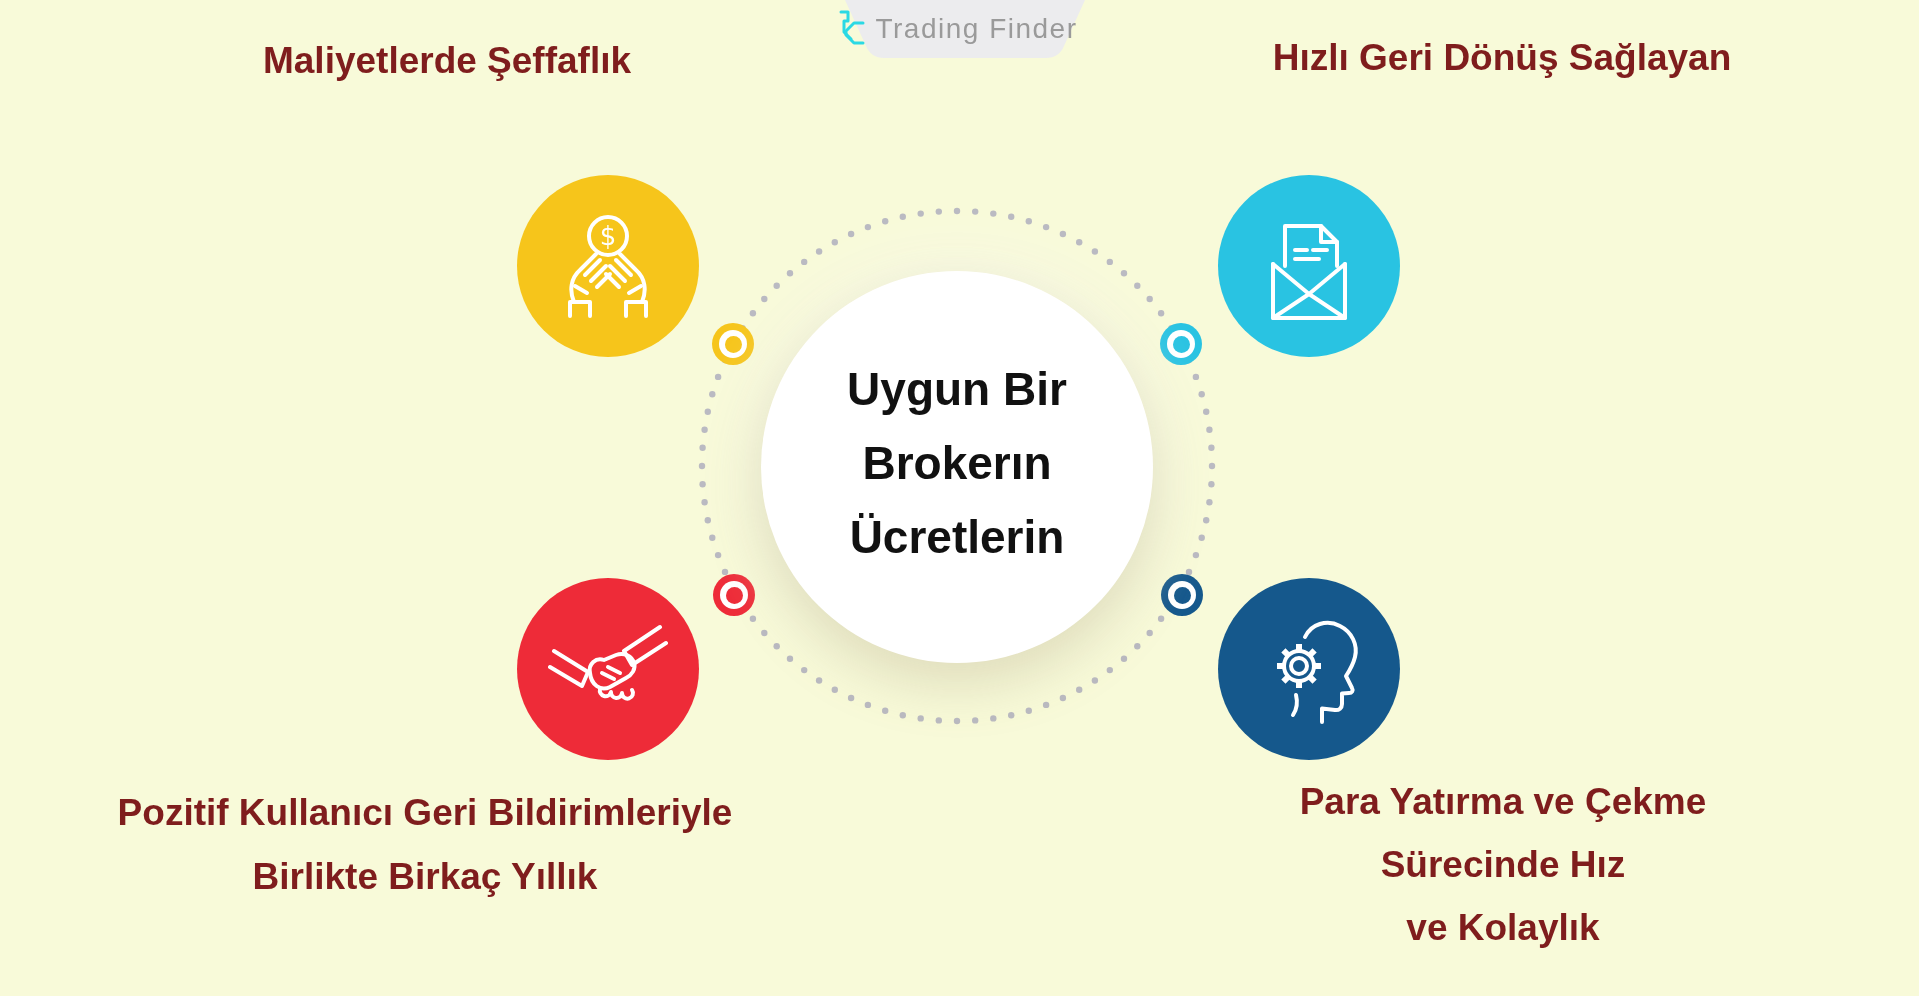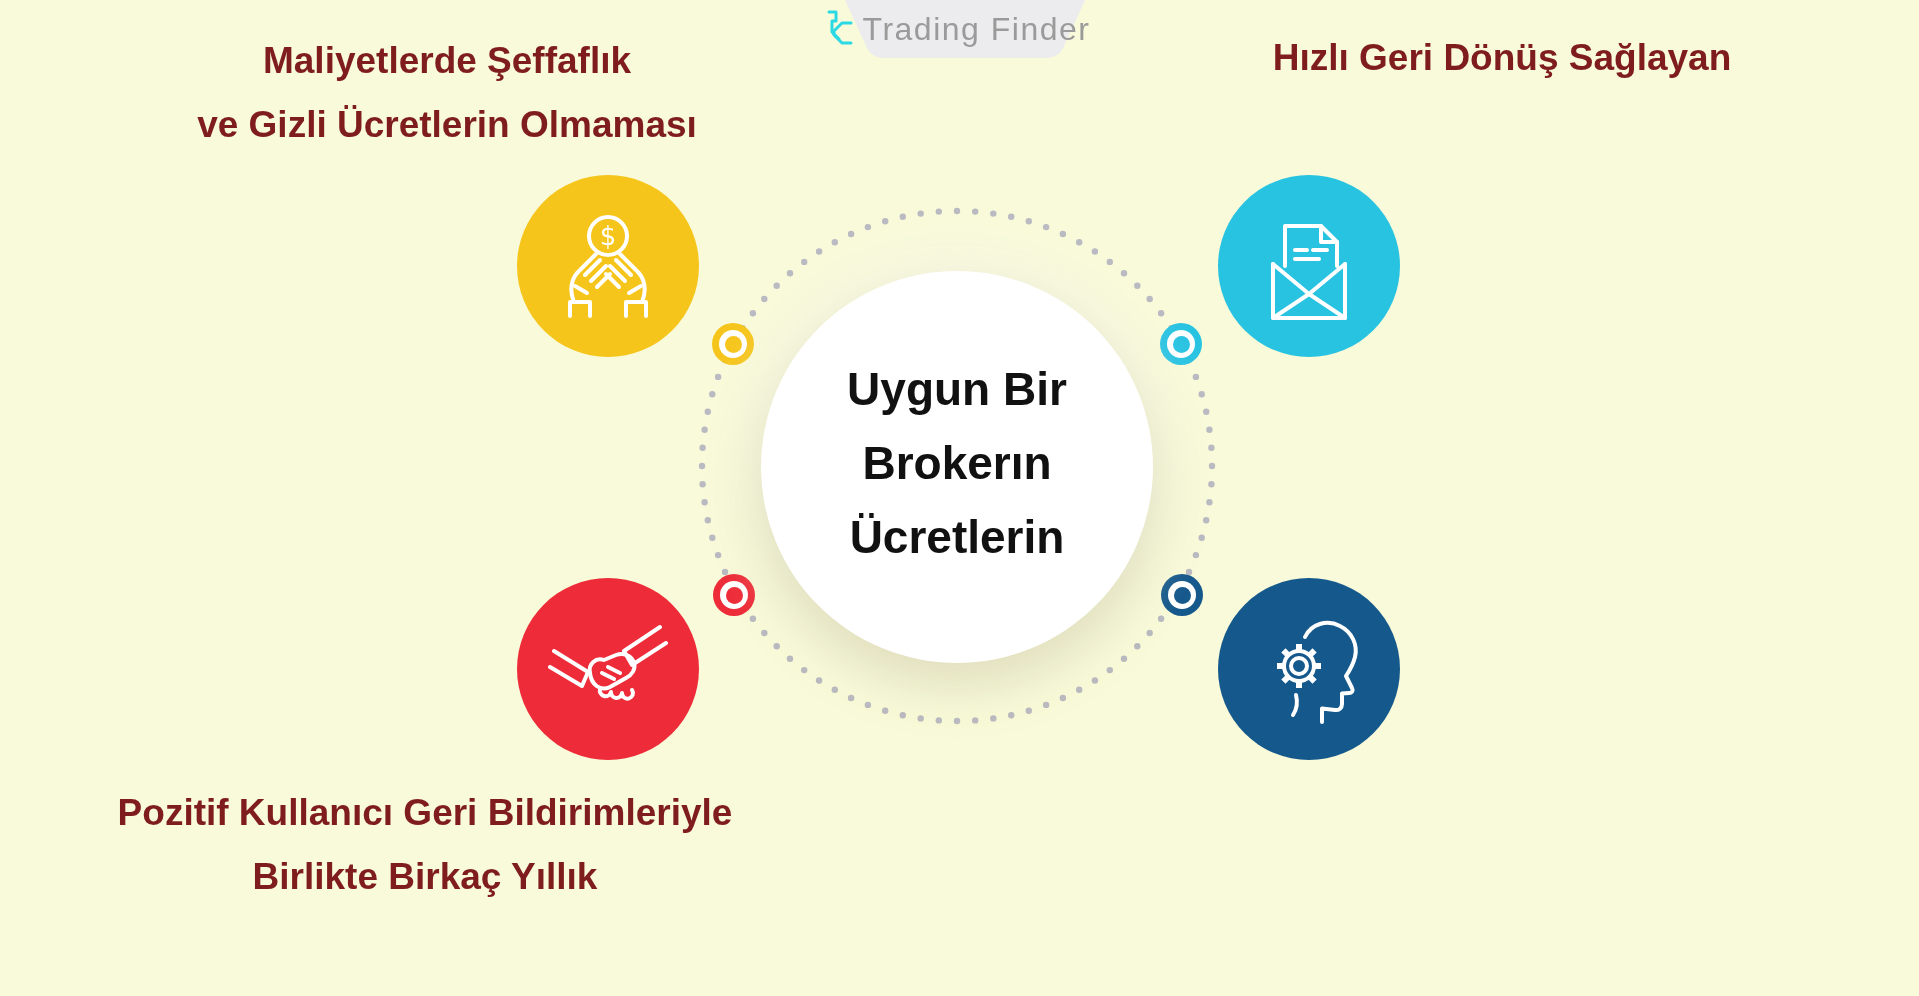--- a/index.html
+++ b/index.html
@@ -6,21 +6,21 @@
   .canvas{
     position:relative;width:1919px;height:996px;overflow:hidden;
     background:#f8fad9;
     font-family:"Liberation Sans",sans-serif;
   }
   
   .banner{position:absolute;left:810px;top:0;width:290px;height:64px;}
   .banner svg.shape{position:absolute;left:0;top:0;}
   .banner .brand-row{position:absolute;left:0;top:0;width:100%;height:58px;
     display:flex;align-items:center;justify-content:center;gap:9px;}
-  .brand-text{font-size:32px;letter-spacing:1.5px;font-weight:400;}
+  .brand-text{font-size:28px;letter-spacing:1.5px;font-weight:400;}
   
   .label{position:absolute;width:660px;text-align:center;font-weight:700;color:#7f1d1d;}
   .label div{white-space:nowrap;}
   .label-top{font-size:37px;line-height:64px;}
   .label-bottom{font-size:37px;line-height:64px;}
   
   .ring{position:absolute;left:677px;top:186px;}
   
   .center-circle{
     position:absolute;left:761px;top:271px;width:392px;height:392px;border-radius:50%;
@@ -52,28 +52,32 @@
       <svg width="34" height="40" viewBox="0 0 34 40" fill="none" stroke-width="3" stroke-linecap="round" stroke-linejoin="round" stroke="#2bd9e4">
         <path d="M9 3 h7 v9 h-4 v11 l7 7"></path>
         <path d="M31 14 h-9 l-8 8 v4 l8 8 h9"></path>
       </svg>
       <span class="brand-text" style="color: rgb(154, 154, 154);">Trading Finder</span>
     </div>
   </div>
 
   <div class="label label-top" style="left:117px;top:29px;">
     <div>Maliyetlerde Şeffaflık</div>
-    <div>ve Gizli Ücretlerin Olmaması</div>
   </div>
   <div class="label label-top" style="left:1172px;top:26px;">
     <div>Hızlı Geri Dönüş Sağlayan</div>
   </div>
   <div class="label label-bottom" style="left:95px;top:781px;">
     <div>Pozitif Kullanıcı Geri Bildirimleriyle</div>
     <div>Birlikte Birkaç Yıllık</div>
+  </div>
+  <div class="label label-bottom" style="left:1173px;top:770px;line-height:63px;">
+    <div>Para Yatırma ve Çekme</div>
+    <div>Sürecinde Hız</div>
+    <div>ve Kolaylık</div>
   </div>
 
   <svg class="ring" width="560" height="560" viewBox="0 0 560 560" stroke="none">
       <circle cx="535.0" cy="280.0" r="3.2" fill="#b9b9c1"></circle>
       <circle cx="534.4" cy="298.2" r="3.2" fill="#b9b9c1"></circle>
       <circle cx="532.4" cy="316.3" r="3.2" fill="#b9b9c1"></circle>
       <circle cx="529.2" cy="334.2" r="3.2" fill="#b9b9c1"></circle>
       <circle cx="524.7" cy="351.8" r="3.2" fill="#b9b9c1"></circle>
       <circle cx="518.9" cy="369.1" r="3.2" fill="#b9b9c1"></circle>
       <circle cx="512.0" cy="385.9" r="3.2" fill="#b9b9c1"></circle>

